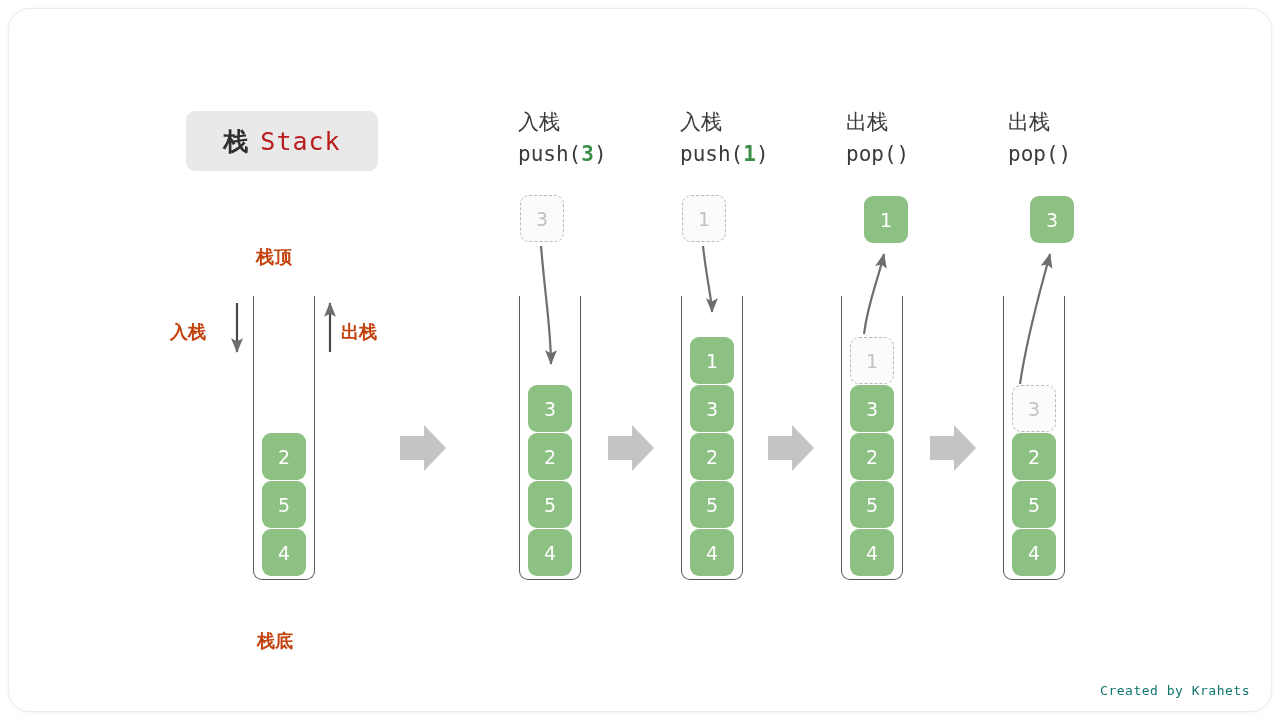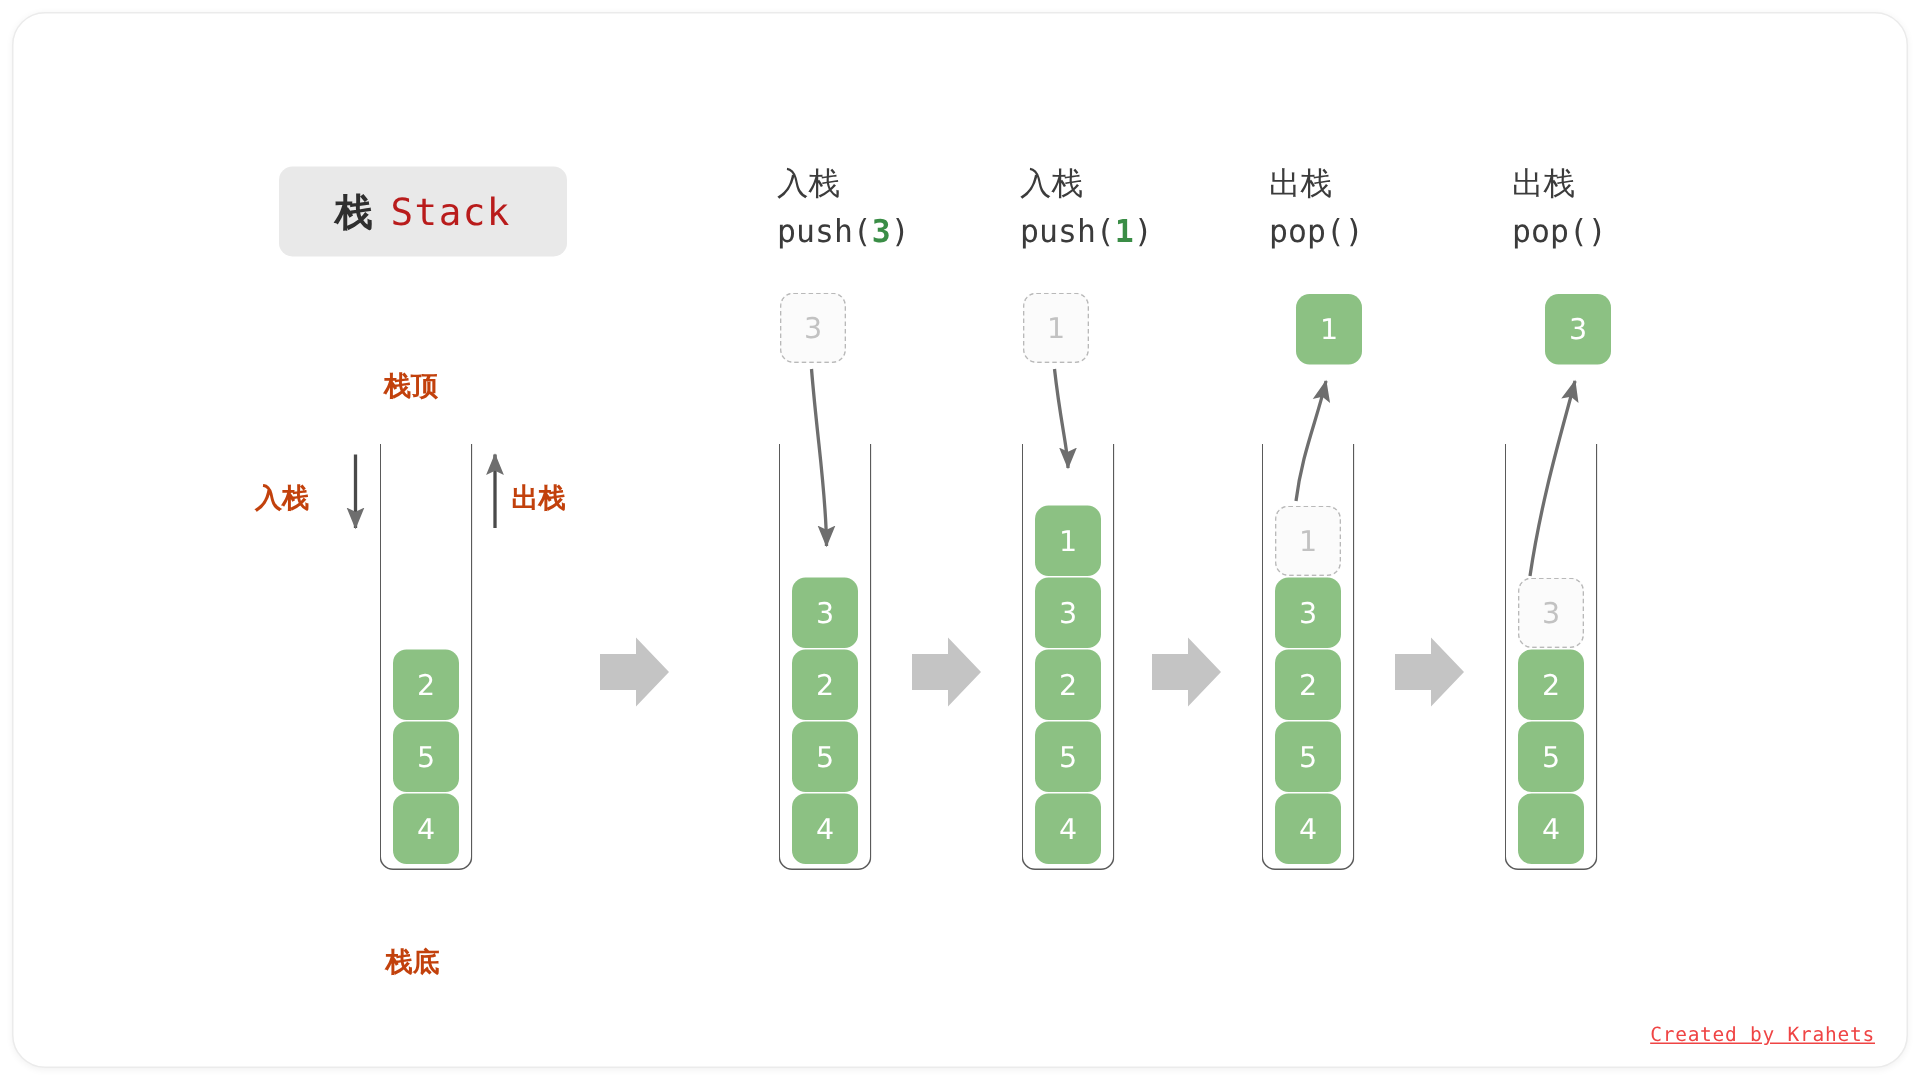--- a/index.html
+++ b/index.html
@@ -126,23 +126,22 @@
   .op .op-arg { color: #3a8d46; font-weight: bold; }
 
   
   #overlay { position: absolute; left: 0; top: 0; width: 1280px; height: 720px; pointer-events: none; }
 
   
   .credit {
     position: absolute;
     right: 30px; bottom: 22px;
     font-family: "DejaVu Sans Mono", monospace;
-    font-size: 13px; color: #ef4444;
+    font-size: 13px; color: #0f766e;
     letter-spacing: 0.5px;
-    text-decoration: underline;
   }
 </style>
 </head>
 <body>
 
 <div id="canvas">
   <div class="card"></div>
 
   <div class="title-chip">
     <span class="title-cn">栈</span>

